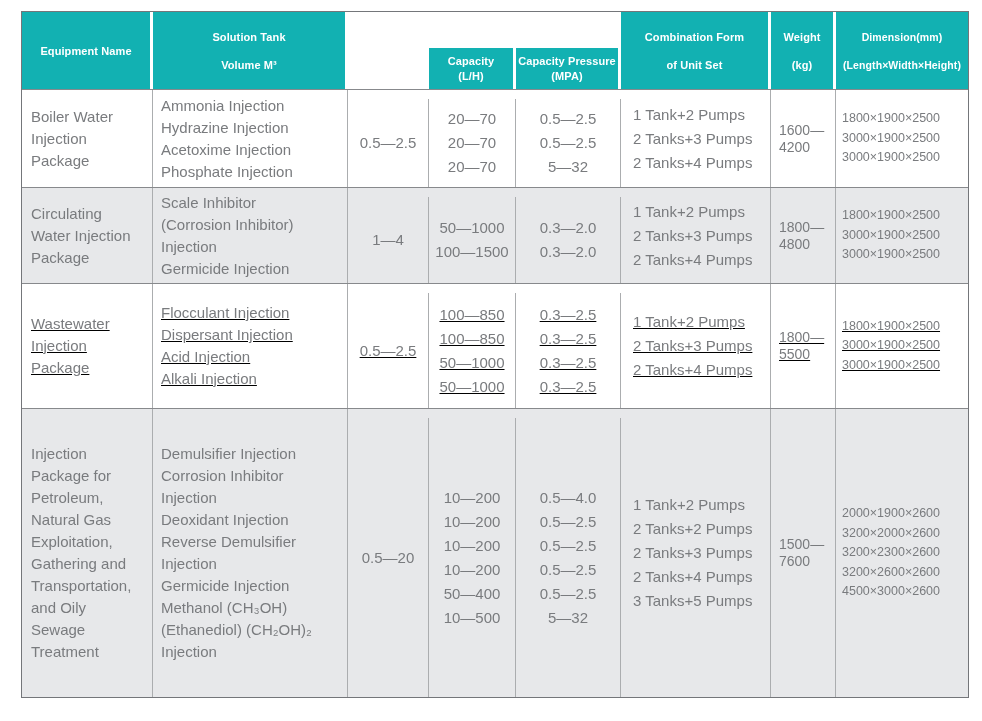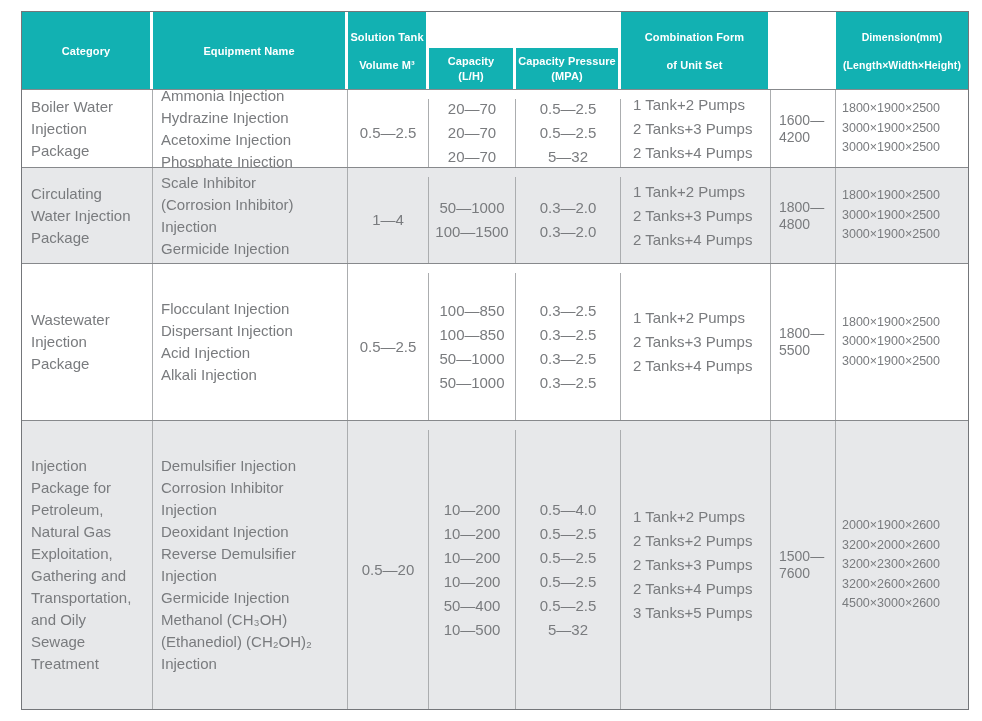--- a/index.html
+++ b/index.html
@@ -22,51 +22,52 @@
   .th-metering { grid-row:1; grid-column:4/6; border-bottom:3px solid #404040;
     font-size:14px; line-height:14px;margin-top:43px; }
   .th-sub { grid-row:2; line-height:15px; }
   .th.last { border-right:none; }
 
   
   .trow { display:grid;
     grid-template-columns:131px 195px 81px 87px 105px 150px 65px 132px;
     border-top:1px solid #87898c; background:#ffffff; }
   .trow.alt { background:var(--row-alt-bg,#e7e8ea); }
-  .r1 { height:78px; } .r2 { height:96px; } .r3 { height:157px; } .r4 { height:289px; }
+  .r1 { height:98px; } .r2 { height:96px; } .r3 { height:125px;text-decoration:underline; } .r4 { height:289px; }
 
   .cell { display:flex; flex-direction:column; justify-content:center;
     white-space:pre-line; color:var(--body-text,#797b7e);
     border-right:1px solid #abadaf; overflow:hidden; }
   .cell.last { border-right:none; }
   .cat  { align-items:flex-start; padding-left:9px;  font-size:15px; line-height:22px; }
   .eq   { align-items:flex-start; padding-left:8px;  font-size:15px; line-height:22px; }
   .num  { align-items:center; text-align:center;     font-size:15px; line-height:24px;margin-top:9px; }
   .comb { align-items:flex-start; padding-left:12px; font-size:15px; line-height:24px; }
   .wt   { align-items:flex-start; padding-left:8px;  font-size:14px; line-height:17px; }
   .dim  { align-items:flex-start; padding-left:6px;  font-size:12.5px; line-height:19.5px; }
 </style>
 </head>
 <body>
 
 <div class="page">
   <div class="tbl">
 
     <div class="thead">
-      <div class="th span2">Category</div>
       <div class="th span2">Equipment Name</div>
       <div class="th span2">Solution Tank
 Volume M³</div>
       <div class="th th-metering">Metering Pump Specification</div>
       <div class="th th-sub" style="grid-column:4">Capacity
 (L/H)</div>
       <div class="th th-sub" style="grid-column:5">Capacity Pressure
 (MPA)</div>
       <div class="th span2" style="grid-column:6">Combination Form
 of Unit Set</div>
+      <div class="th span2" style="grid-column:7">Weight
+(kg)</div>
       <div class="th span2 last" style="grid-column:8; font-size:10.5px;">Dimension(mm)
 (Length×Width×Height)</div>
     </div>
 
     <div class="trow r1">
       <div class="cell cat">Boiler Water
 Injection
 Package</div>
       <div class="cell eq">Ammonia Injection
 Hydrazine Injection

